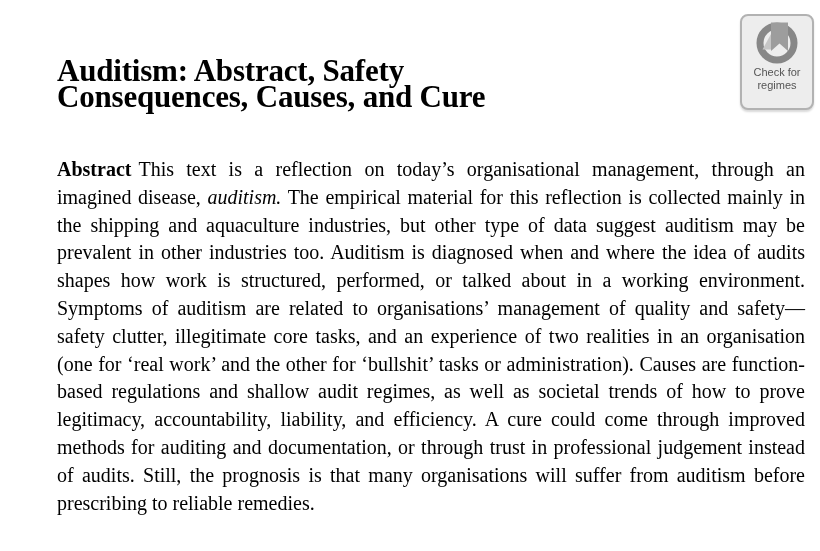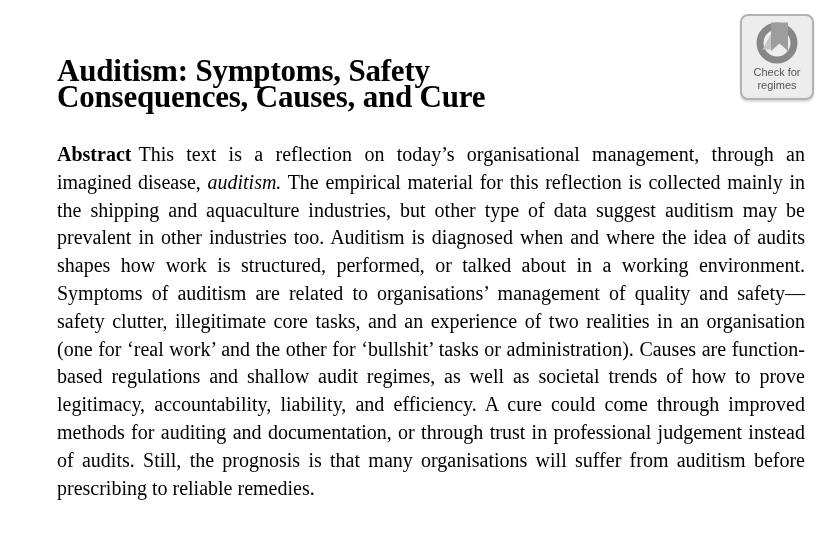--- a/index.html
+++ b/index.html
@@ -38,21 +38,21 @@
     letter-spacing: -0.2px;
   }
   .title-line-1 { top: 55px; }
   .title-line-2 { top: 81px; }
 
   .badge {
     position: absolute;
     left: 740px;
     top: 14px;
     width: 74px;
-    height: 86px;
+    height: 96px;
     box-sizing: border-box;
     border-radius: 8px;
     text-align: center;
     cursor: pointer;
     box-shadow: 0 2px 2px rgba(0,0,0,0.15);
     background: #ededed;
     border: 2px solid #b2b2b2;
   }
   .badge-icon {
     display: block;
@@ -61,39 +61,39 @@
   .badge-text {
     font-family: "Liberation Sans", "DejaVu Sans", sans-serif;
     font-size: 11px;
     line-height: 13px;
     margin-top: 1px;
   }
 
   .abstract {
     position: absolute;
     left: 57px;
-    top: 141px;
+    top: 156px;
     width: 748px;
     margin: 0;
     font-size: 20px;
     line-height: 27.8px;
     text-align: justify;
   }
   .abstract-label {
     font-weight: 700;
     margin-right: 7px;
   }
 </style>
 </head>
 <body style="background: rgb(255, 255, 255); color: rgb(0, 0, 0);">
 
 <div class="page">
 
 
-  <div class="title-line title-line-1">Auditism: Symptoms, Safety</div>
+  <div class="title-line title-line-1">Auditism: Abstract, Safety</div>
 
   <div class="title-line title-line-2">Consequences, Causes, and Cure</div>
 
   <div class="badge" style="background: rgb(237, 237, 237); border-color: rgb(178, 178, 178);">
     <svg class="badge-icon" width="44" height="44" viewBox="0 0 44 44">
       <circle cx="22" cy="22" r="17" fill="none" stroke-width="7" stroke="#878787"></circle>
       <polygon points="16,13 16,28.5 7.5,28.5" fill="#c6c6c6"></polygon>
       <polygon points="16,1.5 33,1.5 33,30 24.5,22.5 16,30" fill="#9d9d9d"></polygon>
     </svg>
     <div class="badge-text" style="color: rgb(85, 85, 85);">

